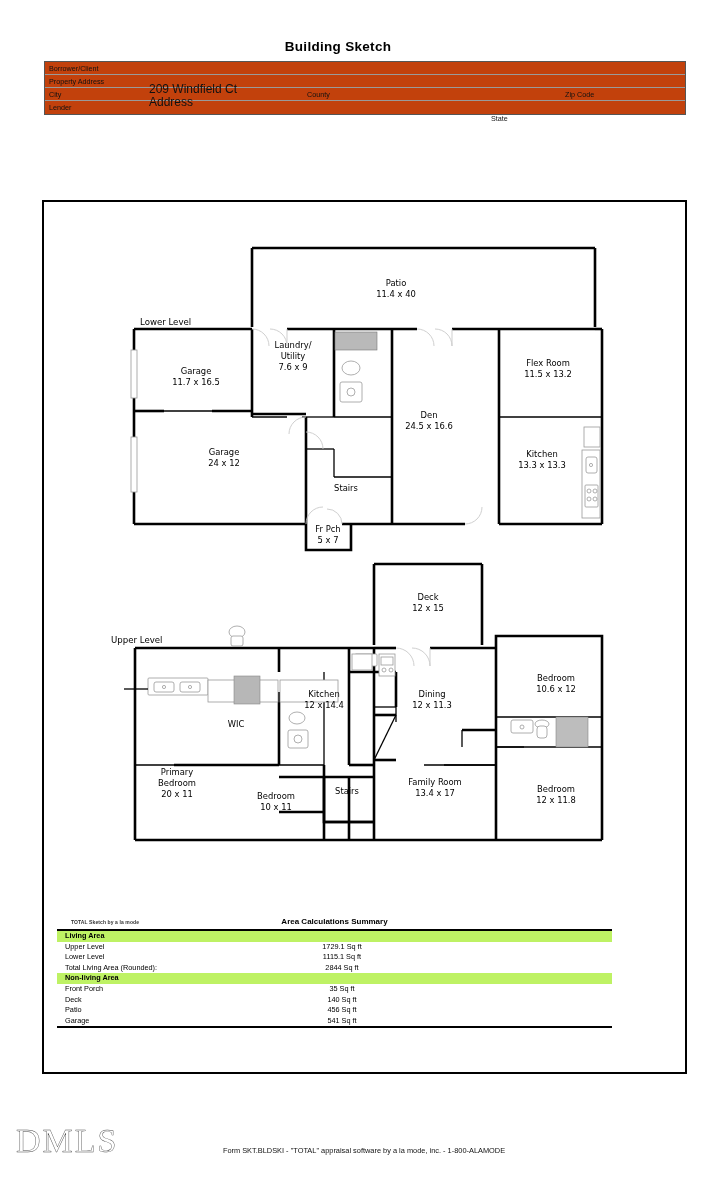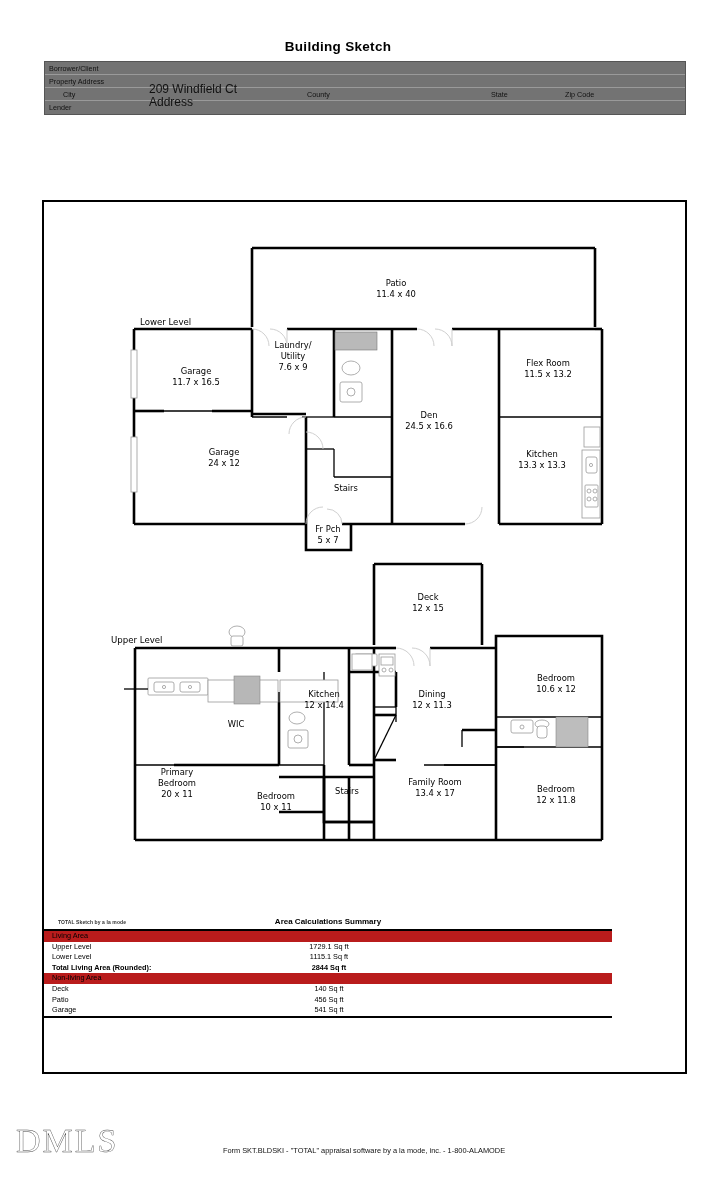--- a/index.html
+++ b/index.html
@@ -33,21 +33,21 @@
   }
 
   
   #header-table {
     position: absolute;
     left: 44px;
     top: 61px;
     width: 642px;
     border: 1px solid #555;
     box-sizing: border-box;
-    background: #737373;
+    background: #c2410c;
   }
   .hrow {
     position: relative;
     height: 13px;
     border-bottom: 1px solid #9a9a9a;
     box-sizing: border-box;
   }
   .hrow:last-child { border-bottom: none; }
   .hlbl {
     position: absolute;
@@ -86,20 +86,21 @@
     top: 0;
   }
 
   
   #area-summary {
     position: absolute;
     left: 44px;
     top: 915px;
     width: 568px;
     box-sizing: border-box;
+    padding-left: 13px;
   }
   #summary-title {
     position: relative;
     height: 14px;
     text-align: center;
     font-size: 8px;
     font-weight: bold;
     line-height: 14px;
   }
   #sketch-credit {
@@ -115,25 +116,25 @@
     border-top: 2px solid #000;
     border-bottom: 2px solid #000;
   }
   .srow {
     position: relative;
     height: 10.6px;
     font-size: 7.3px;
     line-height: 10.6px;
   }
   .srow.section {
-    background: #b91c1c;
-    font-weight: normal;
+    background: #bef264;
+    font-weight: bold;
     text-align: center;
   }
-  .srow.total { font-weight: bold; }
+  .srow.total { font-weight: normal; }
   .slabel {
     position: absolute;
     left: 8px;
     top: 0;
     white-space: nowrap;
   }
   .sval {
     position: absolute;
     left: 230px;
     width: 110px;
@@ -194,24 +195,24 @@
   <div id="header-table">
     <div class="hrow">
       <span class="hlbl" style="left:4px;">Borrower/Client</span>
       <span class="hval" style="left:78px;"></span>
     </div>
     <div class="hrow">
       <span class="hlbl" style="left:4px;">Property Address</span>
       <span class="hval" style="left:78px;">209 Windfield Ct</span>
     </div>
     <div class="hrow">
-      <span class="hlbl" style="left:18px;">City</span>
+      <span class="hlbl" style="left:4px;">City</span>
       <span class="hval" style="left:78px;">Address</span>
       <span class="hlbl" style="left:262px;">County</span>
-      <span class="hlbl" style="left:446px;">State</span>
+      <span class="hlbl" style="left:446px;margin-top:24px;">State</span>
       <span class="hlbl" style="left:520px;">Zip Code</span>
     </div>
     <div class="hrow">
       <span class="hlbl" style="left:4px;">Lender</span>
       <span class="hval" style="left:78px;"></span>
     </div>
   </div>
 
   <div id="sketch-frame">
     <svg id="floorplan-svg" width="641" height="870" viewBox="0 0 641 870">
@@ -477,20 +478,24 @@
       </div>
       <div class="srow total">
         <span class="slabel">Total Living Area (Rounded):</span>
         <span class="sval">2844 Sq ft</span>
       </div>
 
       <div class="srow section">
         <span class="slabel">Non-living Area</span>
       </div>
       <div class="srow">
+        <span class="slabel">Front Porch</span>
+        <span class="sval">35 Sq ft</span>
+      </div>
+      <div class="srow">
         <span class="slabel">Deck</span>
         <span class="sval">140 Sq ft</span>
       </div>
       <div class="srow">
         <span class="slabel">Patio</span>
         <span class="sval">456 Sq ft</span>
       </div>
       <div class="srow">
         <span class="slabel">Garage</span>
         <span class="sval">541 Sq ft</span>

